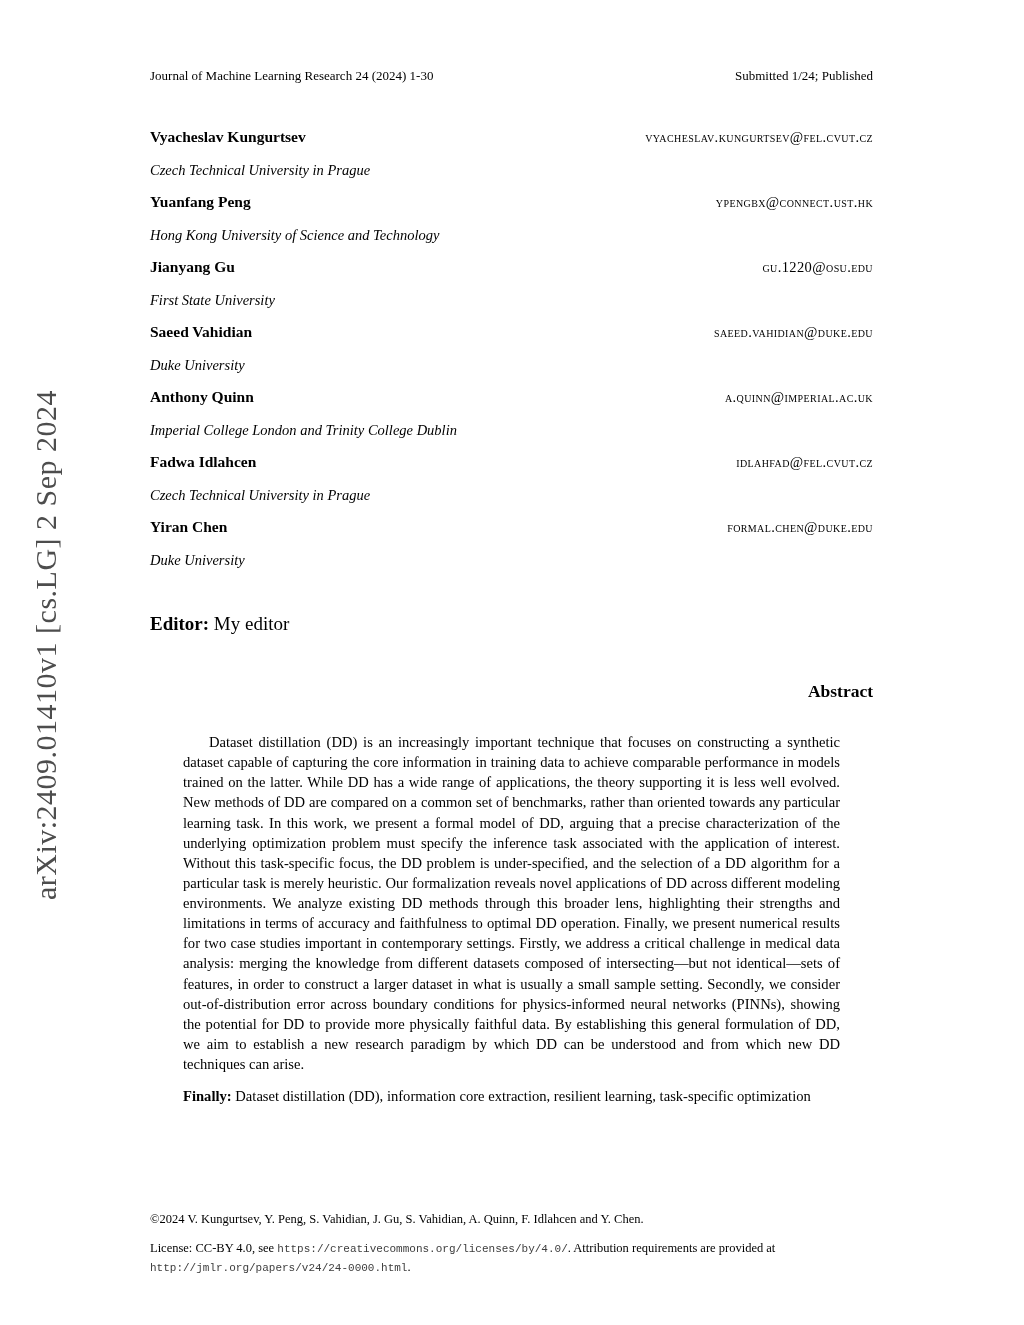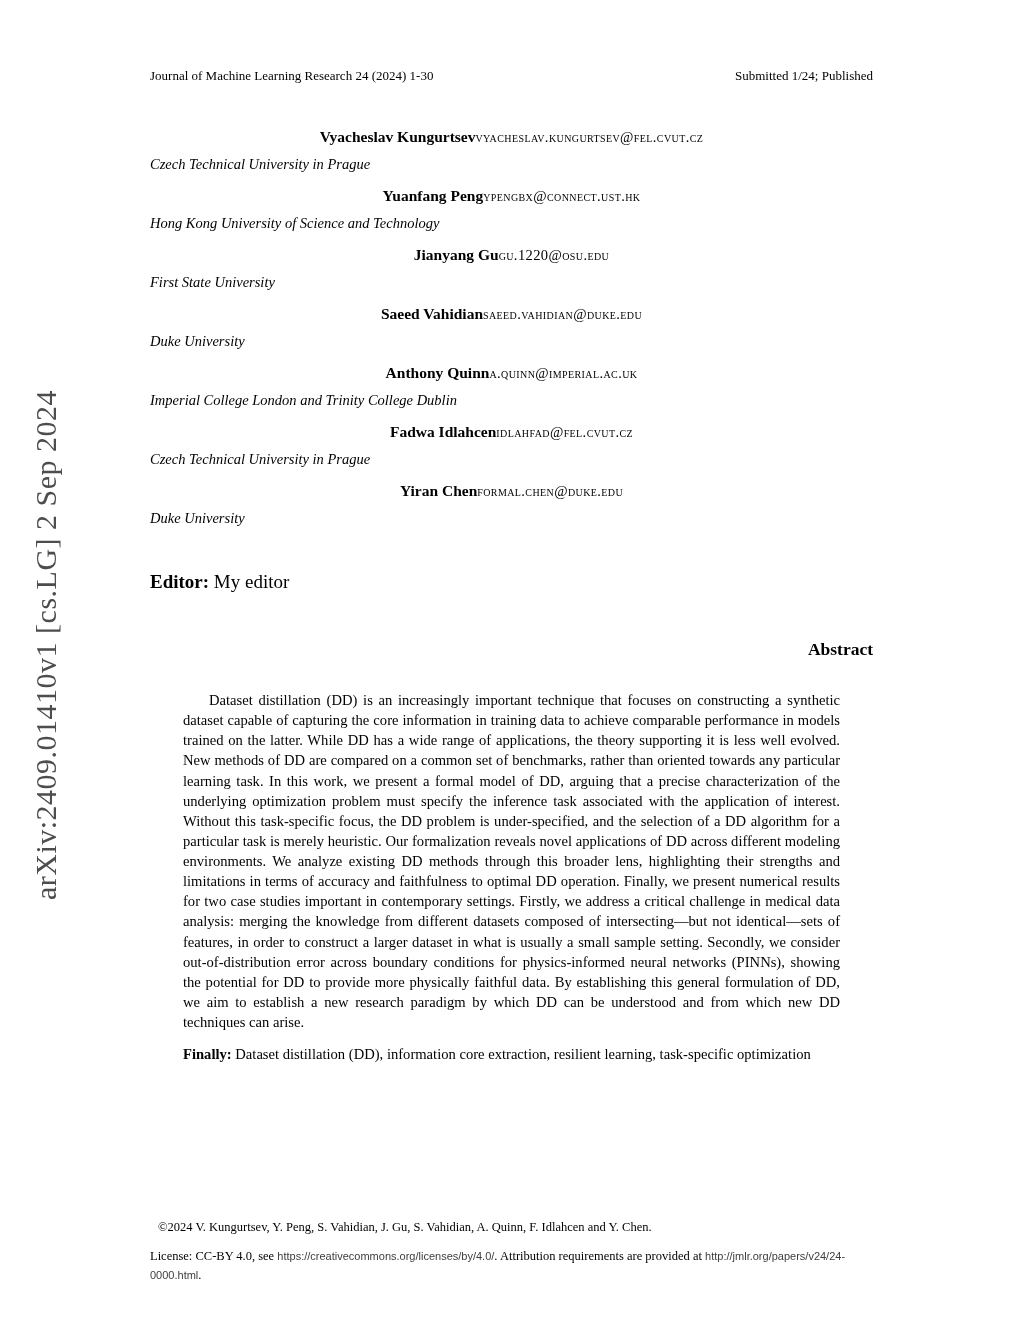--- a/index.html
+++ b/index.html
@@ -38,36 +38,36 @@
     max-width: 625px;
     text-align: center;
     font-size: 21.5px;
     font-weight: bold;
     line-height: 1.4;
   }
   .authors { margin-top: 44px; }
   .author { margin-bottom: 14px; }
   .author-line {
     display: flex;
-    justify-content: center;
+    justify-content: space-between;
     align-items: baseline;
   }
   .author-name {
     font-weight: bold;
     font-size: 15.5px;
   }
   .author-email {
     font-variant: small-caps;
     letter-spacing: 0.4px;
     font-size: 14.5px;
   }
   .author-affil {
     font-style: italic;
     font-size: 14.5px;
-    margin-top: 10px;
+    margin-top: 16px;
   }
   .editor-line {
     margin: 44px 0 0 0;
     font-size: 19px;
   }
   .bold { font-weight: bold; }
   .abstract-heading {
     margin: 46px 0 0 0;
     text-align: right;
     font-size: 17.5px;
@@ -85,28 +85,28 @@
     font-size: 14.6px;
     line-height: 1.38;
     text-align: left;
   }
   .footer {
     position: absolute;
     left: 150px;
     right: 151px;
     top: 1212px;
   }
-  .copyright { margin: 8px; font-size: 12.5px; }
+  .copyright { margin: 0; font-size: 12.5px; }
   .license {
     margin: 12px 0 0 0;
     font-size: 12.5px;
     line-height: 1.5;
   }
   .mono-link {
-    font-family: Liberation Sans, sans-serif;
+    font-family: Liberation Mono, monospace;
     font-size: 11px;
     color: #3d3d3d;
     text-decoration: none;
     cursor: pointer;
     margin-top: 36px;
   }
 </style>
 </head>
 <body>
 

